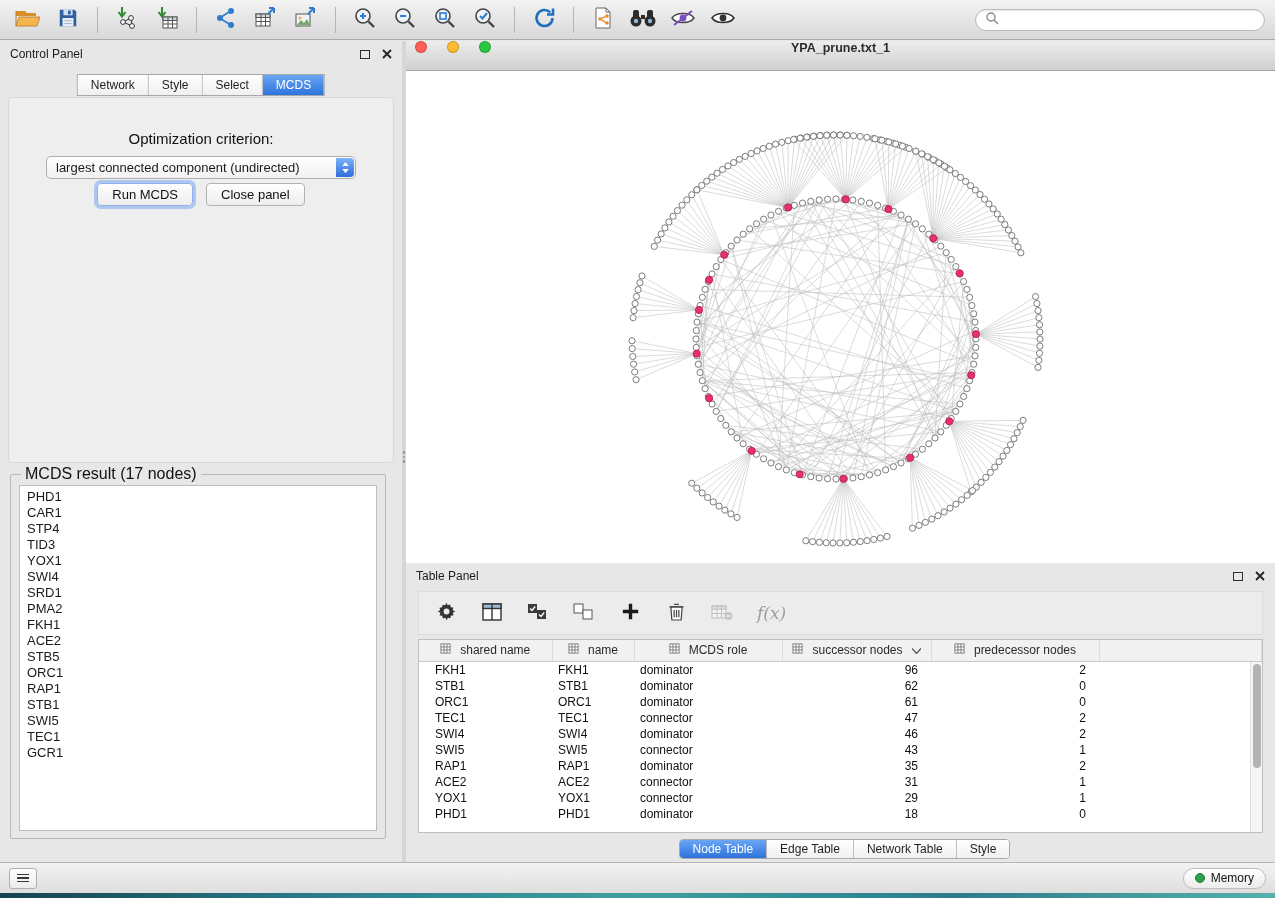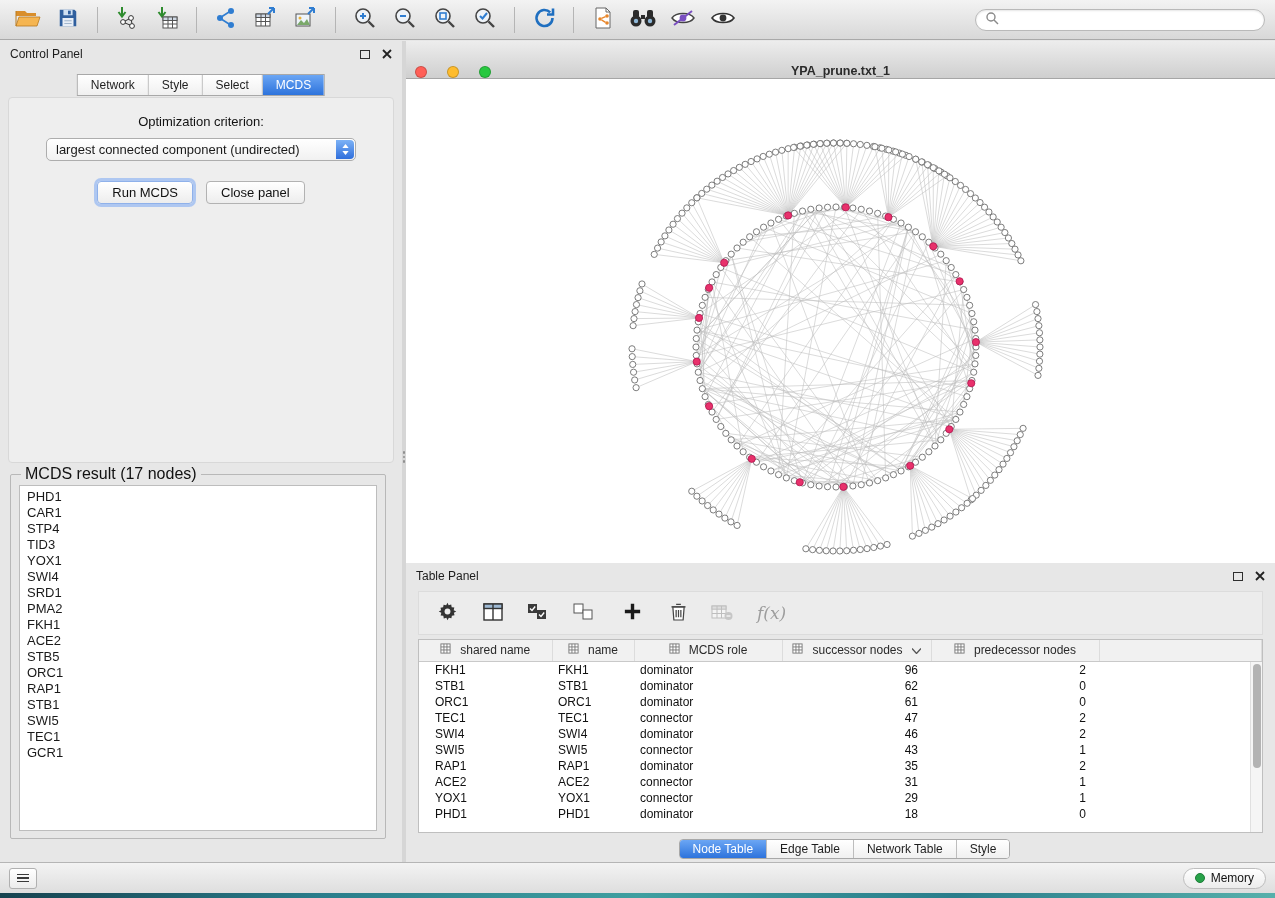--- a/index.html
+++ b/index.html
@@ -24,55 +24,55 @@
   .float-box { width:10px; height:9px; border:1.5px solid #2e2e2e; display:inline-block; margin-right:12px; }
   .win-ico { display:inline-flex; align-items:center; }
   .seg-tabs { position:absolute; top:33px; left:50%; transform:translateX(-50%); display:inline-flex;
     border:1px solid #a8a8a8; border-radius:0; overflow:hidden; background:#fff; height:22px; }
   .seg { padding:3px 13px; font-size:12px; color:#1e1e1e; background:linear-gradient(#ffffff,#f0f0f0);
     border-left:1px solid #bdbdbd; display:flex; align-items:center; }
   .seg:first-child { border-left:none; }
   .seg.active { background:linear-gradient(#6ba6f4,#2d73dc); color:#fff; }
   .tab-content { position:absolute; top:56px; left:8px; width:386px; height:366px;
     background:#eeeeee; border:1px solid #d8d8d8; border-radius:4px; text-align:center; }
-  .opt-label { margin-top:16px; font-size:13px; color:#111; }
+  .opt-label { margin-top:32px; font-size:15px; color:#111; }
   .dropdown { margin:9px auto 0 auto; width:310px; height:23px; background:linear-gradient(#ffffff,#f1f1f1);
     border:1px solid #adadad; border-radius:5px; display:flex; align-items:center; padding-left:9px;
     font-size:13px; position:relative; text-align:left; }
   .dropdown .dd-text { flex:1; white-space:nowrap; overflow:hidden; }
   .stepper { position:absolute; right:1px; top:1px; bottom:1px; width:18px; border-radius:0 4px 4px 0;
     background:linear-gradient(#7db2f6,#2f6fdc); display:flex; align-items:center; justify-content:center; }
-  .btn-row { margin-top:20px; display:flex; justify-content:center; gap:13px; }
+  .btn-row { margin-top:4px; display:flex; justify-content:center; gap:13px; }
   .mac-btn { font-family:inherit; font-size:13px; color:#111; padding:3px 14px; height:23px;
     background:linear-gradient(#ffffff,#ededed); border:1px solid #b2b2b2; border-radius:4px; }
   .mac-btn.focused { border-color:#8fb1ea; box-shadow:0 0 0 3px rgba(122,168,244,.55); }
   .result-box { position:absolute; top:424px; left:10px; width:376px; height:374px;
     border:1px solid #b8b8b8; border-radius:2px; padding:0 6px; background:transparent; }
   .result-box legend { font-size:16px; padding:0 4px; margin-left:4px; color:#111; }
   .result-list { height:346px; margin:2px 2px 8px 2px; background:#fff; border:1px solid #bdbdbd;
     padding:3px 7px; overflow:hidden; font-size:13px; line-height:16px; text-align:left; }
 
   
   .v-divider { position:absolute; left:402px; top:41px; width:4px; height:821px; background:#d6d6d6; }
   .v-divider .dots { position:absolute; top:408px; left:0.5px; width:3px; }
   .v-divider .dots i { display:block; width:2.5px; height:2.5px; border-radius:50%; background:#8f8f8f; margin:2px 0; }
 
   
   .network-window { position:absolute; left:406px; top:41px; width:869px; height:522px; }
-  .net-titlebar { height:38px; background:linear-gradient(#ededed,#cfcfcf); border-bottom:1px solid #a6a6a6;
-    display:flex; align-items:flex-end; padding-left:9px; gap:20px; position:relative; }
+  .net-titlebar { height:30px; background:linear-gradient(#ededed,#cfcfcf); border-bottom:1px solid #a6a6a6;
+    display:flex; align-items:flex-start; padding-left:9px; gap:20px; position:relative; }
   .tl { width:12px; height:12px; border-radius:50%; border:0.5px solid rgba(0,0,0,.2); }
   .net-title { position:absolute; left:0; right:0; text-align:center; font-size:12.5px; font-weight:bold; color:#2b2b2b; }
   .net-canvas { height:500px; background:#ffffff; }
 
   
   .table-panel { position:absolute; left:406px; top:563px; width:869px; height:299px; background:#e7e7e7; }
   .table-toolbar { position:absolute; top:28px; left:12px; right:12px; height:44px; background:#ececec;
     border:1px solid #dcdcdc; display:flex; align-items:center; gap:24px; padding-left:16px; }
-  .tt-btn { display:flex; align-items:center; justify-content:flex-end; min-width:22px; height:26px; }
+  .tt-btn { display:flex; align-items:center; justify-content:center; min-width:22px; height:26px; }
   .fx { font-family:"DejaVu Serif", serif; font-style:italic; font-size:17px; color:#9d9d9d; }
   .table-box { position:absolute; top:76px; left:12px; right:12px; height:194px; background:#fff;
     border:1px solid #bfbfbf; overflow:hidden; }
   table { border-collapse:collapse; width:100%; table-layout:fixed; }
   thead th { height:21px; background:#f1f1f1; border-right:1px solid #dcdcdc; border-bottom:1px solid #c9c9c9;
     font-weight:normal; font-size:12px; color:#2a2a2a; text-align:center; vertical-align:middle; }
   thead th .hdr { display:inline-flex; align-items:center; gap:9px; }
   tbody td { height:16px; line-height:16px; font-size:12px; color:#101010; padding:0 6px;
     white-space:nowrap; overflow:hidden; }
   tbody td.c0 { padding-left:16px; }

